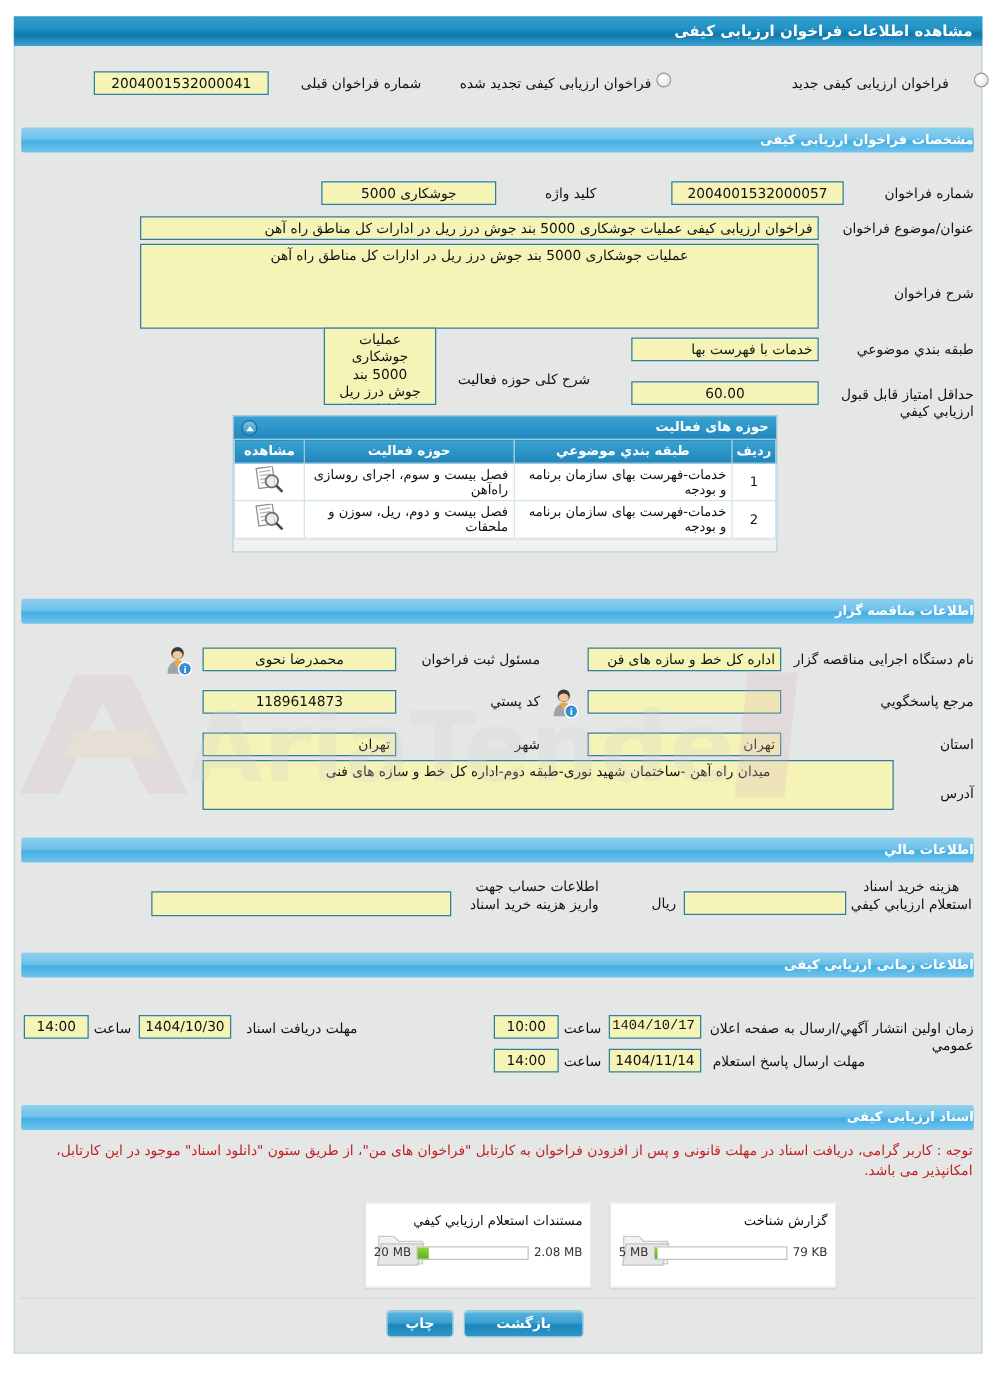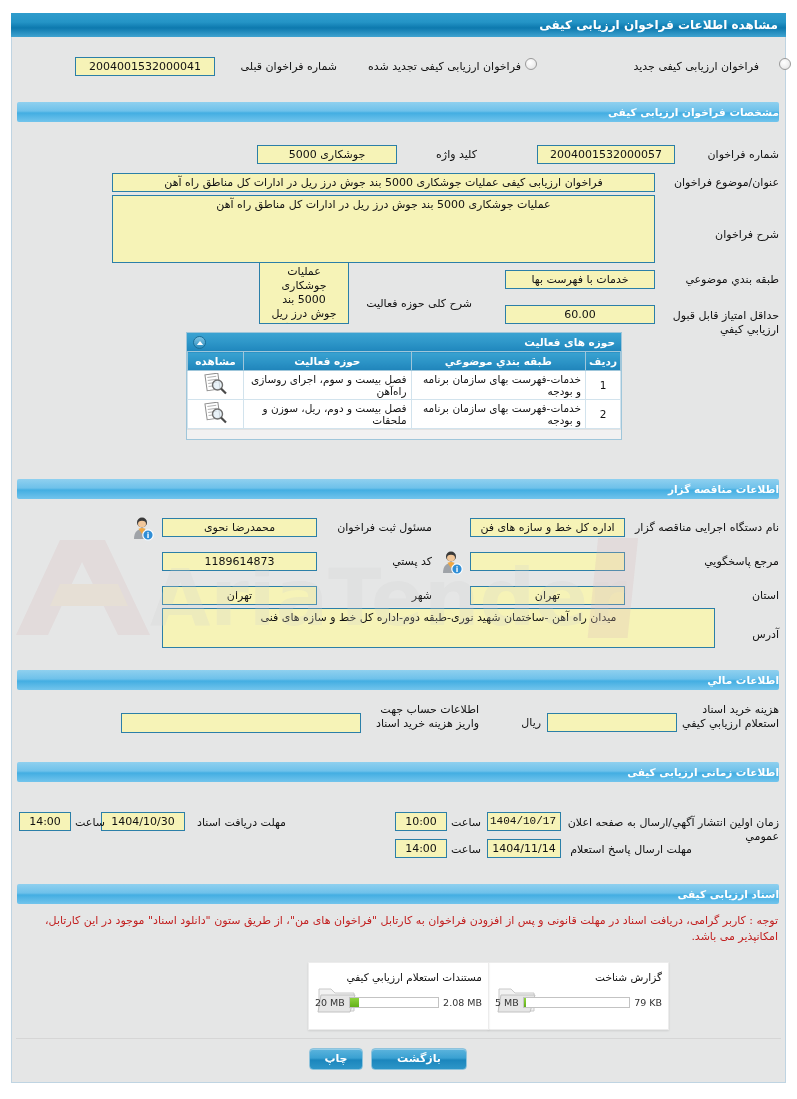--- a/index.html
+++ b/index.html
@@ -87,21 +87,21 @@
     background: #f6f3b7;
     border: 1px solid #2b7fa8;
     font-size: 11px;
     color: #111;
     line-height: 17px;
     padding: 0 4px;
     text-align: center;
     overflow: hidden;
     white-space: nowrap;
   }
-  .fld.rt { text-align: center; }
+  .fld.rt { text-align: right; }
   .fld.ta {
     white-space: normal;
     line-height: 14px;
     padding: 2px 8px;
     text-align: center;
   }
   .fld.empty { background:#f6f3b7; }
 
   
   .radio {
@@ -393,38 +393,38 @@
   <div class="lbl" style="right:365px; top:589px; width:60px;">شهر</div>
   <div class="fld rt" style="right:480px; top:586px; width:155px; height:19px;">تهران</div>
 
   <div class="lbl" style="right:18px; top:628px; width:60px;">آدرس</div>
   <div class="fld ta" style="right:82px; top:608px; width:553px; height:40px;">میدان راه آهن -ساختمان شهید نوری-طبقه دوم-اداره کل خط و سازه های فنی</div>
 
   <div class="band" style="right:18px; top:670px; width:762px;">
     <span>اطلاعات مالي</span>
   </div>
 
-  <div class="lbl" style="right:18px; top:703px; width:100px;">هزینه خرید اسناد استعلام ارزیابي کیفي</div>
+  <div class="lbl" style="right:18px; top:703px; width:100px;text-align:center;">هزینه خرید اسناد استعلام ارزیابي کیفي</div>
   <div class="fld empty" style="right:120px; top:713px; width:130px; height:19px;"></div>
   <div class="lbl" style="right:256px; top:716px; width:30px;">ریال</div>
 
   <div class="lbl" style="right:318px; top:703px; width:110px;">اطلاعات حساب جهت واریز هزینه خرید اسناد</div>
   <div class="fld empty" style="right:436px; top:713px; width:240px; height:20px;"></div>
 
   <div class="band" style="right:18px; top:762px; width:762px;">
     <span>اطلاعات زمانی ارزیابی کیفی</span>
   </div>
 
   <div class="lbl" style="right:18px; top:816px; width:215px;">زمان اولین انتشار آگهي/ارسال به صفحه اعلان عمومي</div>
   <div class="fld" style="right:236px; top:812px; width:74px; height:19px;font-family:Liberation Mono, monospace;">1404/10/17</div>
   <div class="lbl" style="right:316px; top:816px; width:30px;">ساعت</div>
   <div class="fld" style="right:350px; top:812px; width:52px; height:19px;">10:00</div>
 
   <div class="lbl" style="right:511px; top:816px; width:96px;">مهلت دریافت اسناد</div>
-  <div class="fld" style="right:612px; top:812px; width:84px; height:19px;">1404/10/30</div>
+  <div class="fld" style="right:612px; top:812px; width:74px; height:19px;">1404/10/30</div>
   <div class="lbl" style="right:692px; top:816px; width:30px;">ساعت</div>
   <div class="fld" style="right:726px; top:812px; width:52px; height:19px;">14:00</div>
 
   <div class="lbl" style="right:105px; top:843px; width:128px;">مهلت ارسال پاسخ استعلام</div>
   <div class="fld" style="right:236px; top:839px; width:74px; height:19px;">1404/11/14</div>
   <div class="lbl" style="right:316px; top:843px; width:30px;">ساعت</div>
   <div class="fld" style="right:350px; top:839px; width:52px; height:19px;">14:00</div>
 
   <div class="band" style="right:18px; top:884px; width:762px;">
     <span>اسناد ارزیابی کیفی</span>
@@ -442,21 +442,21 @@
     </span>
     <div class="bar-row">
       <span>5 MB</span>
       <span class="bar">
           <i style="width:2%"></i>
         </span>
       <span>79 KB</span>
     </div>
   </div>
 
-  <div class="card" style="right:308px;">
+  <div class="card" style="right:324px;">
     <span class="cap">مستندات استعلام ارزیابي کیفي</span>
     <span class="folder">
       <svg width="40" height="34" viewBox="0 0 40 34">
         <path d="M2 8 L14 8 L18 12 L37 12 L37 30 L2 30 Z" fill="#f2f2f2" stroke="#c9c9c9" stroke-width="1"></path>
         <path d="M4 14 L38 14 L33 31 L1 31 Z" fill="#e6e6e6" stroke="#c2c2c2" stroke-width="1"></path>
       </svg>
     </span>
     <div class="bar-row">
       <span>20 MB</span>
       <span class="bar">

